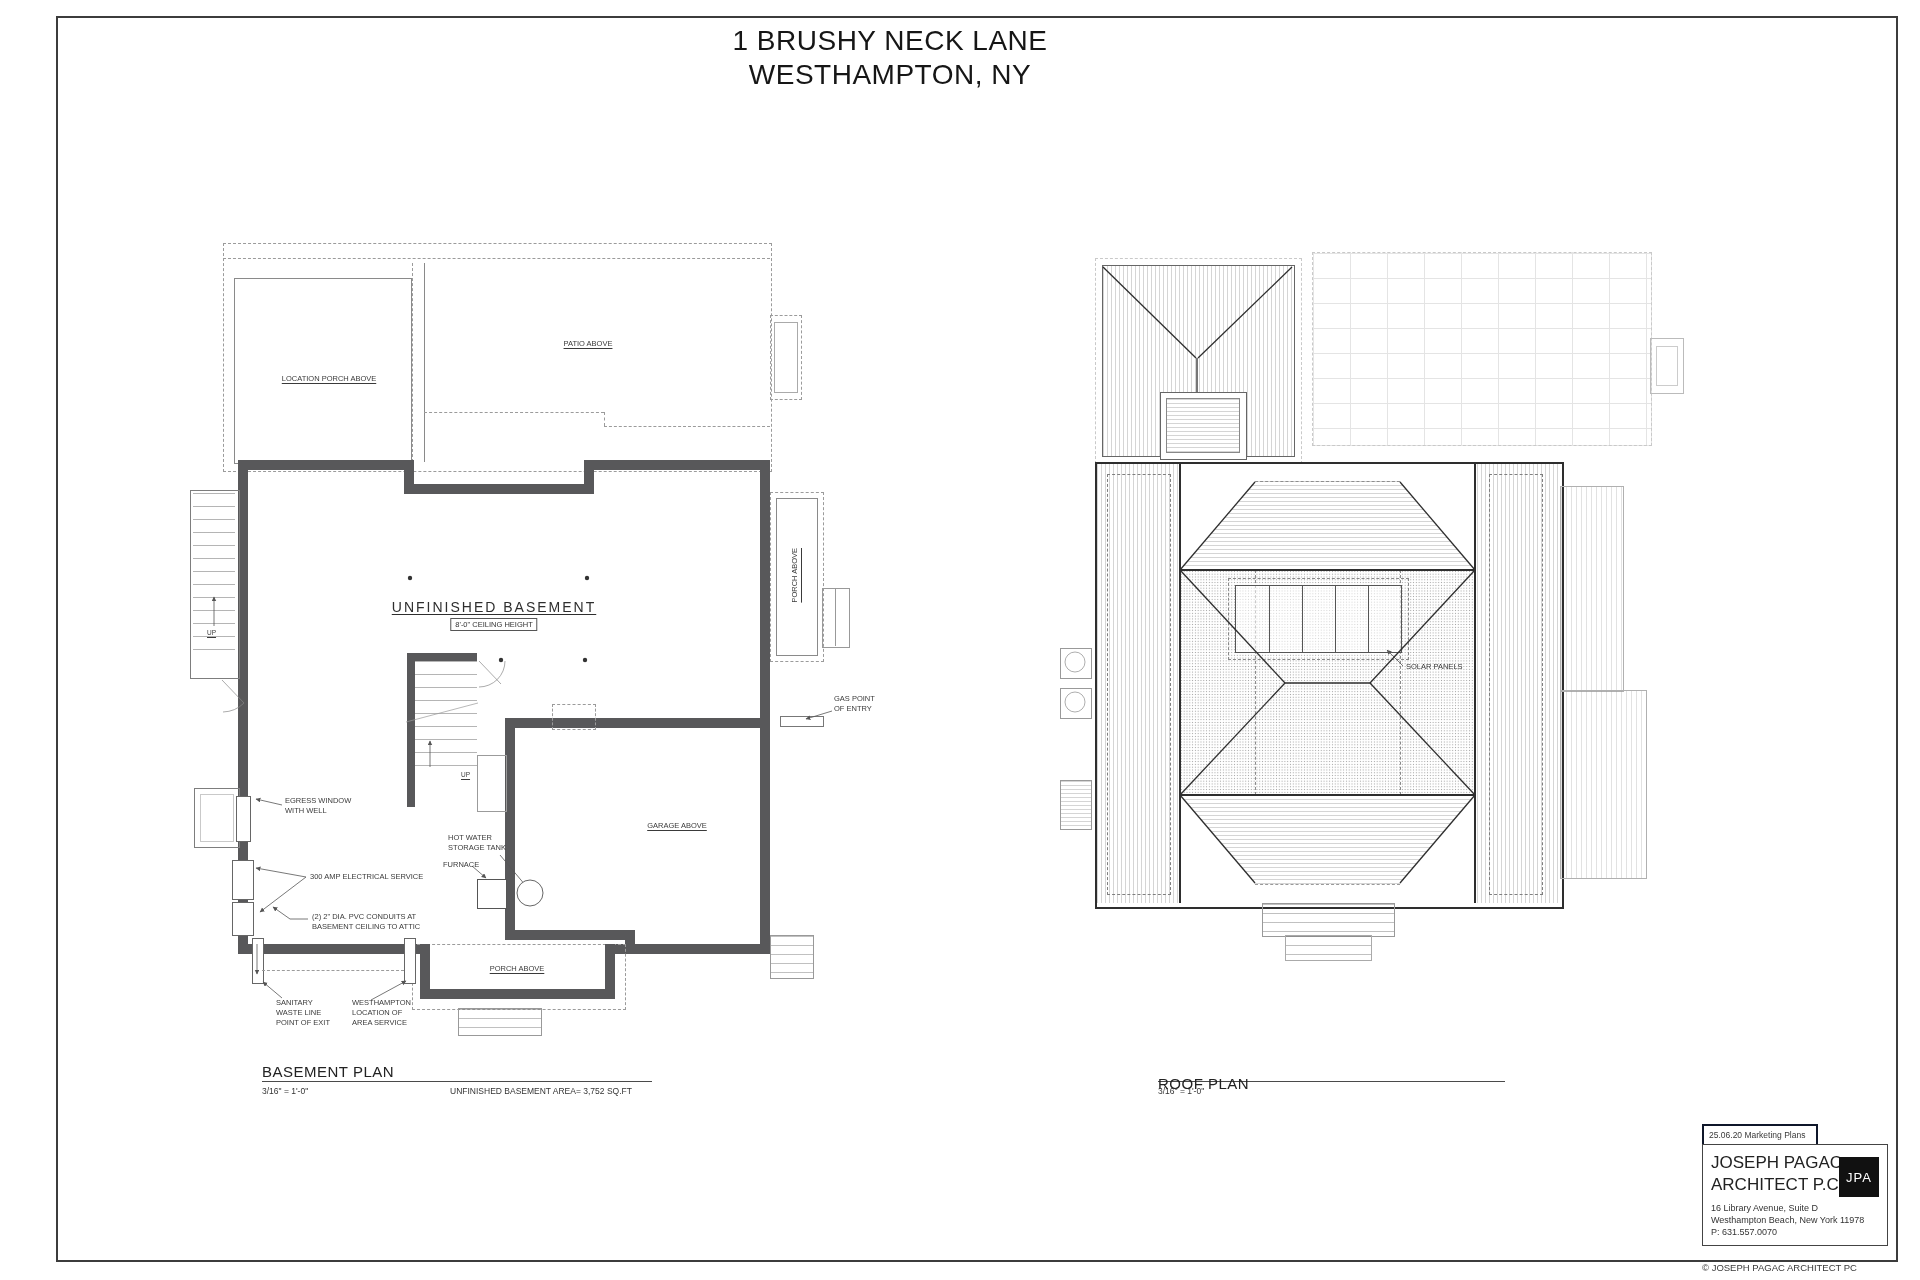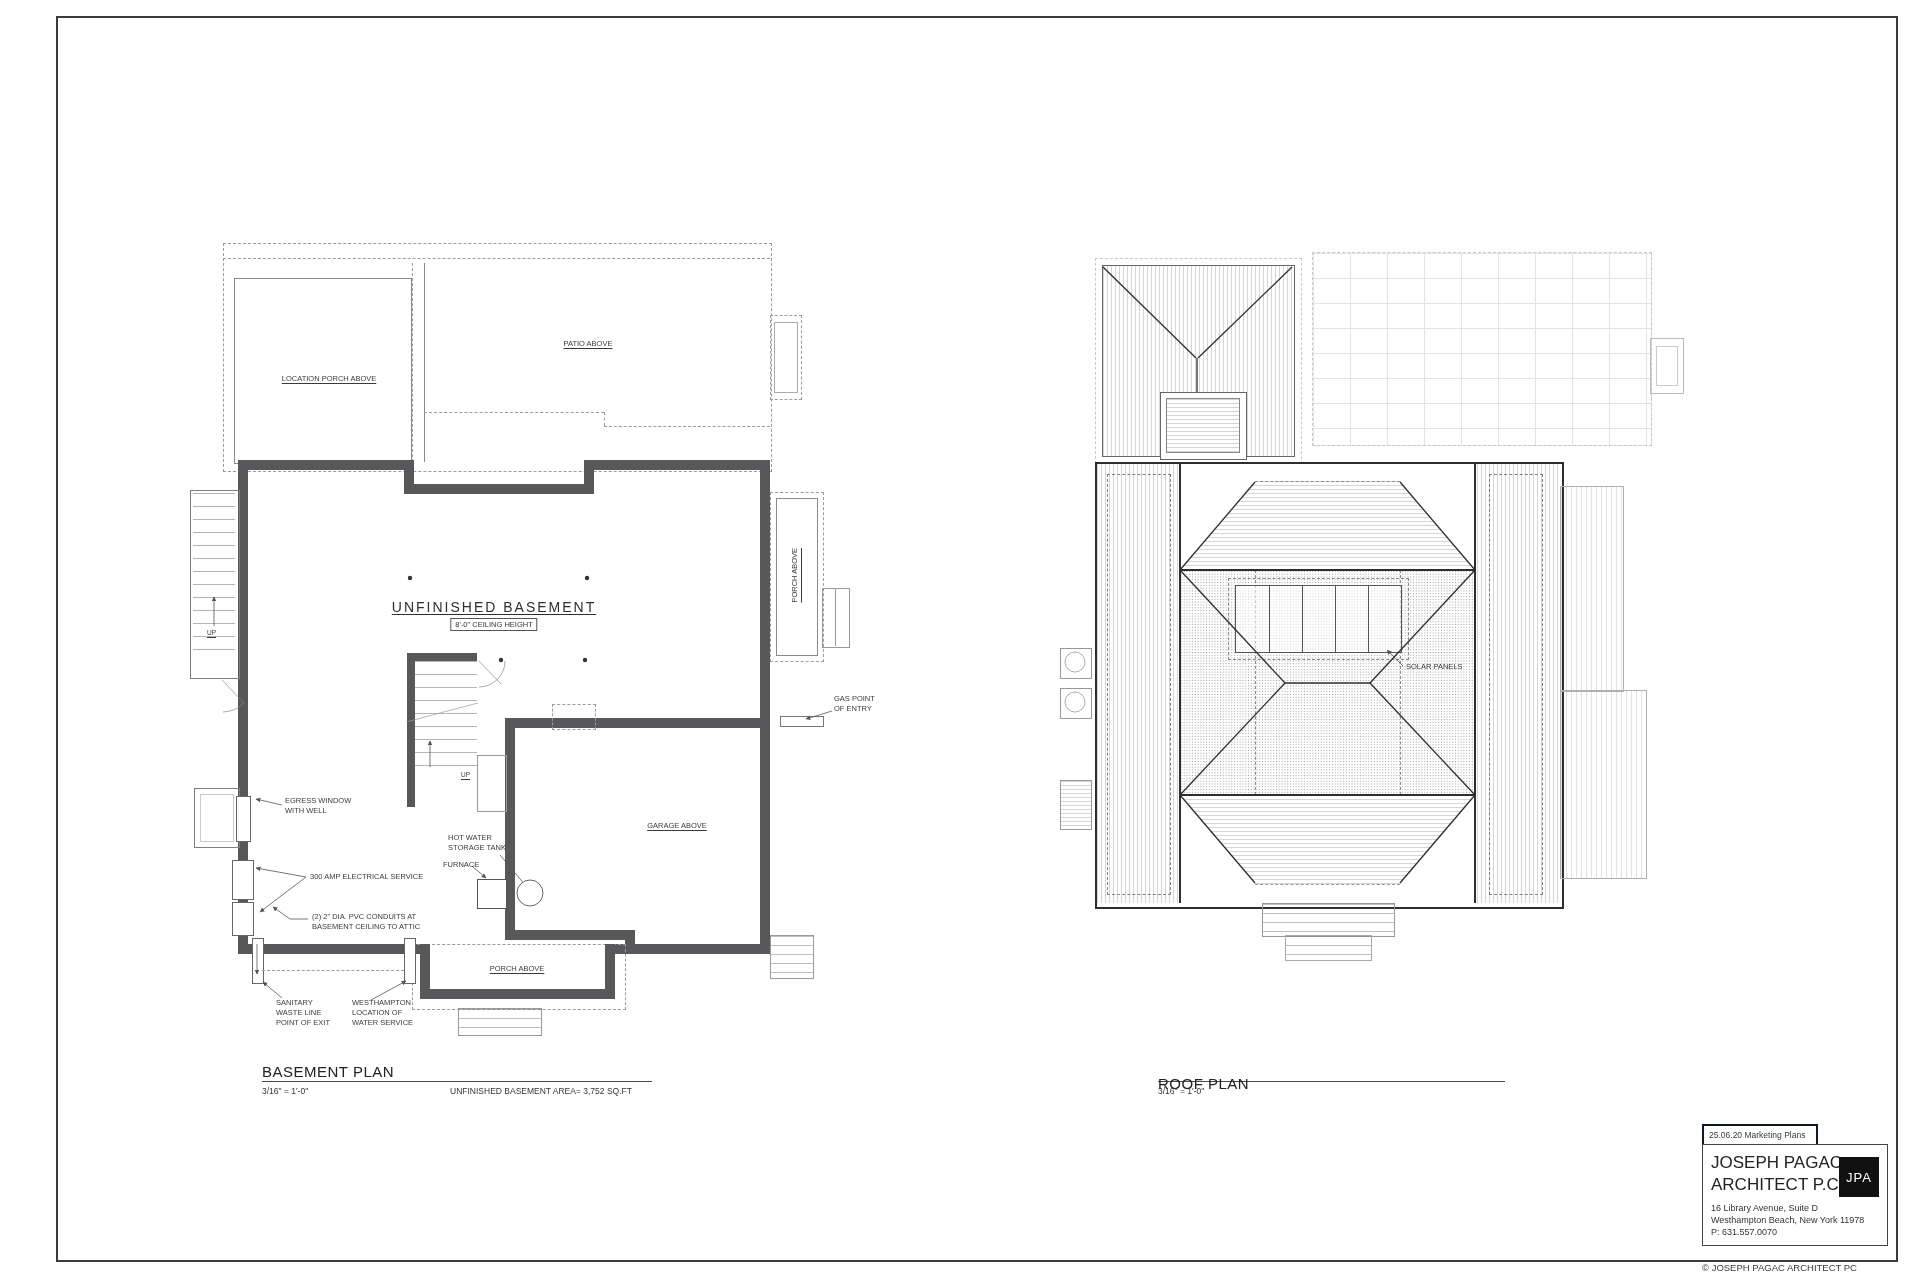--- a/index.html
+++ b/index.html
@@ -30,20 +30,24 @@
   svg.lines{position:absolute;left:0;top:0;z-index:5;pointer-events:none}
   .n,.rbig,.box,.pt,.sc,.title{z-index:10}
 </style>
 </head>
 <body>
 
 <div class="sheet">
 
   <div class="a" style="left:56px;top:16px;width:1838px;height:1242px;border:2px solid #3c3c3c"></div>
 
+  <div class="title" style="left:890px;top:24px;transform:translateX(-50%)">
+    <div>1 BRUSHY NECK LANE</div>
+    <div>WESTHAMPTON, NY</div>
+  </div>
 
   <div>
 
     <div class="d" style="left:223px;top:243px;width:547px;height:227px"></div>
     <div class="d" style="left:223px;top:258px;width:547px;height:0;border-width:1px 0 0 0"></div>
     <div class="sl" style="left:234px;top:278px;width:176px;height:184px;border-width:1.5px"></div>
     <div class="d" style="left:412px;top:263px;width:0;height:199px;border-width:0 0 0 1px"></div>
     <div class="sl" style="left:424px;top:263px;width:0;height:199px;border-width:0 0 0 1.5px"></div>
     <div class="d" style="left:424px;top:412px;width:180px;height:0;border-width:1px 0 0 0"></div>
     <div class="d" style="left:604px;top:412px;width:0;height:14px;border-width:0 0 0 1px"></div>
@@ -136,21 +140,21 @@
       <div>OF ENTRY</div>
     </div>
     <div class="n" style="left:276px;top:998px">
       <div>SANITARY</div>
       <div>WASTE LINE</div>
       <div>POINT OF EXIT</div>
     </div>
     <div class="n" style="left:352px;top:998px">
       <div>WESTHAMPTON</div>
       <div>LOCATION OF</div>
-      <div>WATER SERVICE</div>
+      <div>AREA SERVICE</div>
     </div>
 
     <div class="pt" style="left:262px;top:1063px">BASEMENT PLAN</div>
     <div class="rule" style="left:262px;top:1081px;width:390px"></div>
     <div class="sc" style="left:262px;top:1086px">3/16" = 1'-0"</div>
     <div class="sc" style="left:450px;top:1086px">UNFINISHED BASEMENT AREA= 3,752 SQ.FT</div>
   </div>
 
   <div>
 

